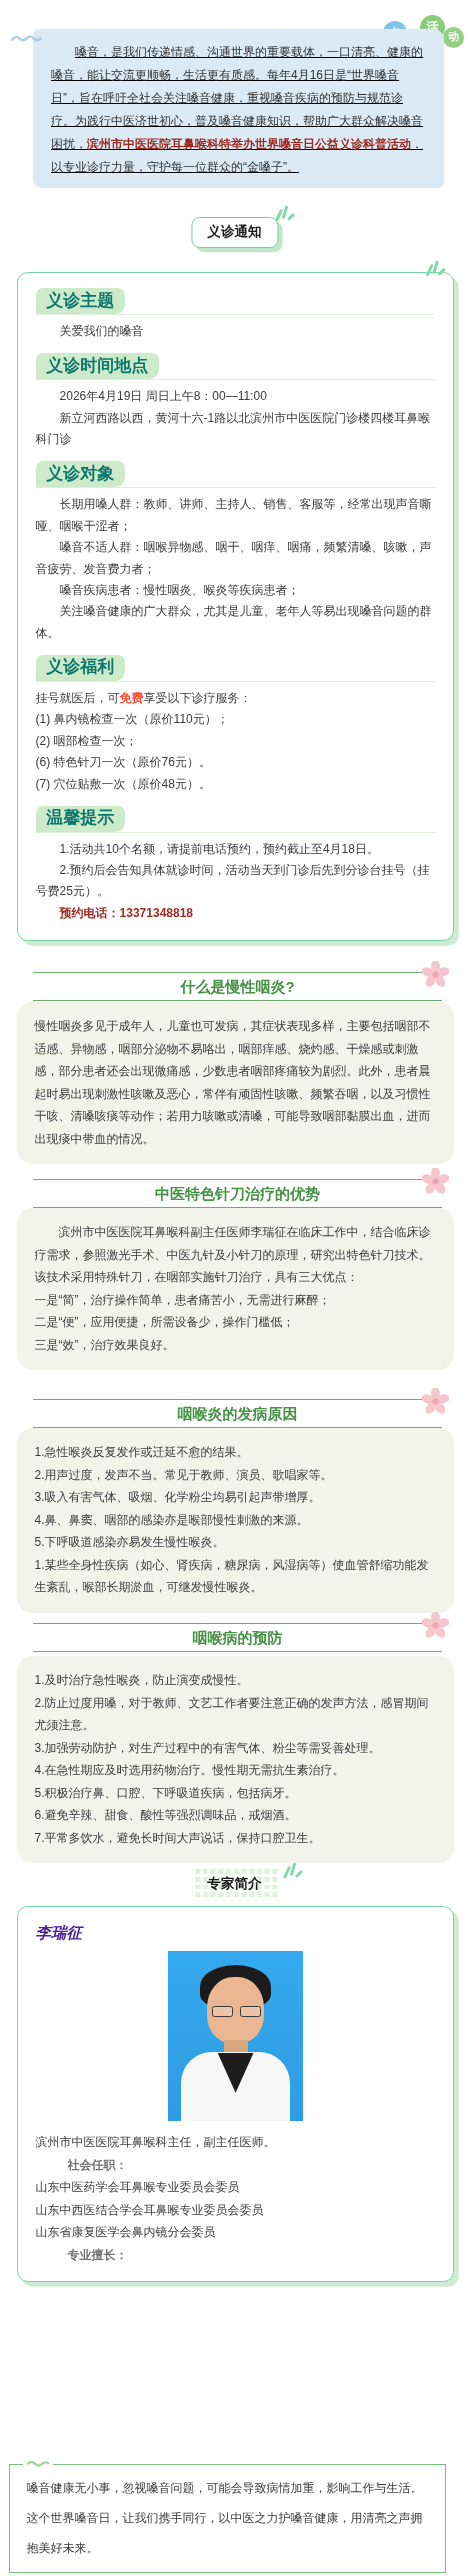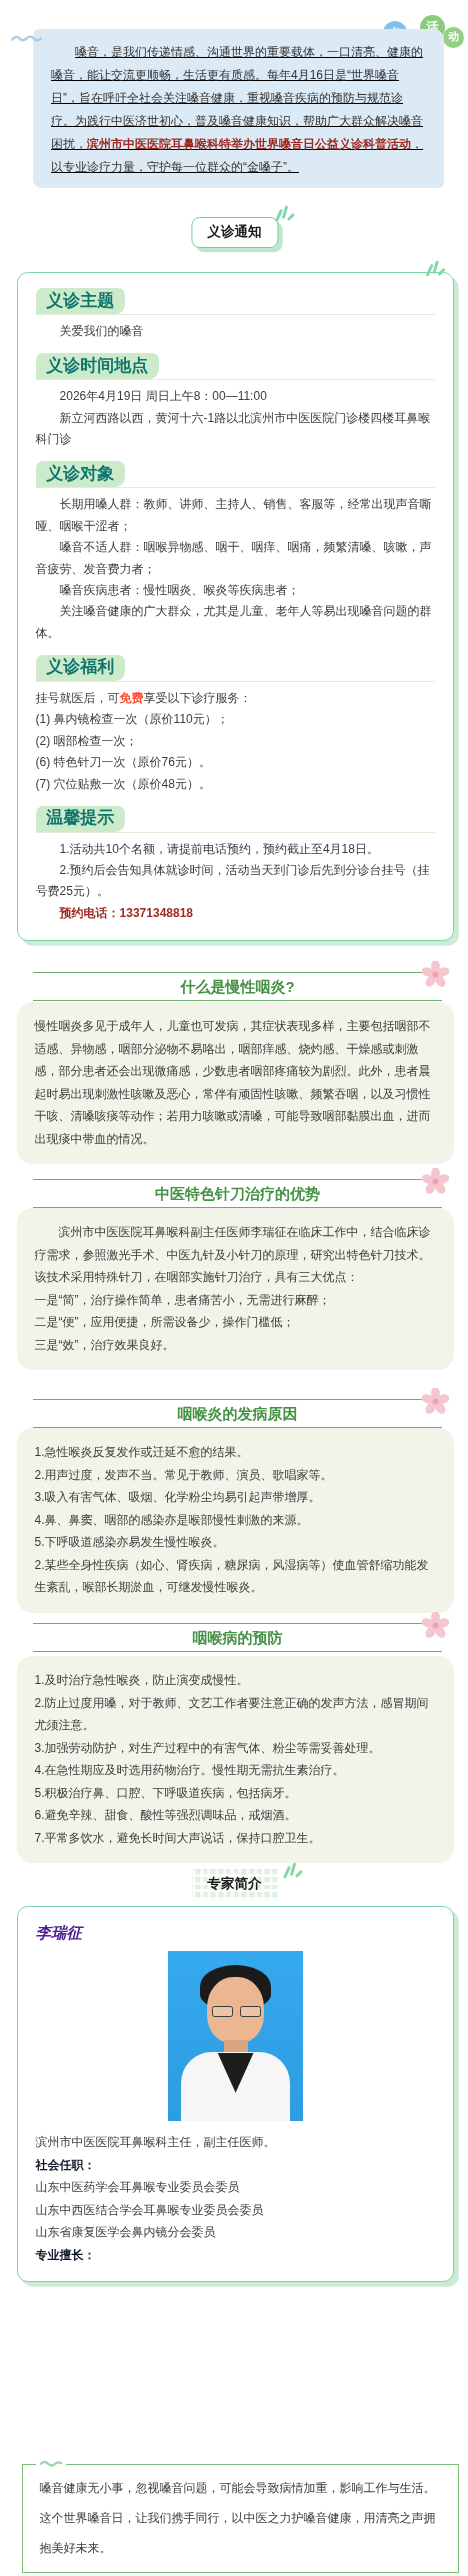--- a/index.html
+++ b/index.html
@@ -71,25 +71,25 @@
          background:linear-gradient(#35A9EF,#2E9CE0);overflow:hidden;}
   .photo div{position:absolute;}
   .hair{left:32px;top:14.2px;width:71px;height:43px;background:#1b1b1b;border-radius:55% 55% 35% 35%;}
   .face{left:39px;top:26px;width:57px;height:66px;background:#EBB793;border-radius:46% 46% 42% 42%;}
   .glass{top:55px;width:19px;height:9.5px;border:1.8px solid #3a3a3a;border-radius:2.4px;background:rgba(255,255,255,.18);}
   .g1{left:44px;} .g2{left:72px;}
   .neck{left:56px;top:89px;width:24px;height:16.6px;background:#D9A57E;}
   .coat{left:13px;top:101px;width:109px;height:70px;background:#F6F6F6;border-radius:31px 31px 0 0;}
   .shirt{left:50px;top:102px;width:36px;height:40px;background:#1d1d1d;
          clip-path:polygon(0 0,100% 0,50% 100%);}
-  .red-head{color:#0f172a;font-weight:700;}
+  .red-head{color:#737373;font-weight:700;margin-left:32px;}
   #expert-card .p{line-height:22.5px;}
 
   
-  #closing-box{position:absolute;top:2464px;left:22px;width:437px;background:#fff;
+  #closing-box{position:absolute;top:2464px;left:9px;width:437px;background:#fff;
                border:1.2px solid #7CBF7C;padding:8.3px 16.6px;box-sizing:border-box;}
   #closing-box .p{line-height:30px;}
   .squig{position:absolute;left:13px;top:-6px;background:#fff;padding:0 3px;}
 </style>
 </head>
 <body>
 
 <div id="canvas">
 
   <div class="badge">
@@ -237,21 +237,21 @@
           <circle cx="20" cy="20" r="4.5" fill="#EFA2B2"></circle>
         </svg>
     </span>
   </div>
   <div id="sec3-box" class="cbox">
     <p class="p">1.急性喉炎反复发作或迁延不愈的结果。</p>
     <p class="p">2.用声过度，发声不当。常见于教师、演员、歌唱家等。</p>
     <p class="p">3.吸入有害气体、吸烟、化学粉尘均易引起声带增厚。</p>
     <p class="p">4.鼻、鼻窦、咽部的感染亦是喉部慢性刺激的来源。</p>
     <p class="p">5.下呼吸道感染亦易发生慢性喉炎。</p>
-    <p class="p">2.某些全身性疾病（如心、肾疾病，糖尿病，风湿病等）使血管舒缩功能发生紊乱，喉部长期淤血，可继发慢性喉炎。</p>
+    <p class="p">1.某些全身性疾病（如心、肾疾病，糖尿病，风湿病等）使血管舒缩功能发生紊乱，喉部长期淤血，可继发慢性喉炎。</p>
   </div>
 
   <div id="sec4-head" class="sec-head">
     <div class="hline"></div>
     <p class="sec-title">咽喉病的预防</p>
     <div class="hline"></div>
     <span class="flower">
       <svg width="27" height="27" viewBox="0 0 40 40">
           <g fill="#F6C6CF">
             <ellipse cx="20" cy="8" rx="6.5" ry="9.5"></ellipse>

